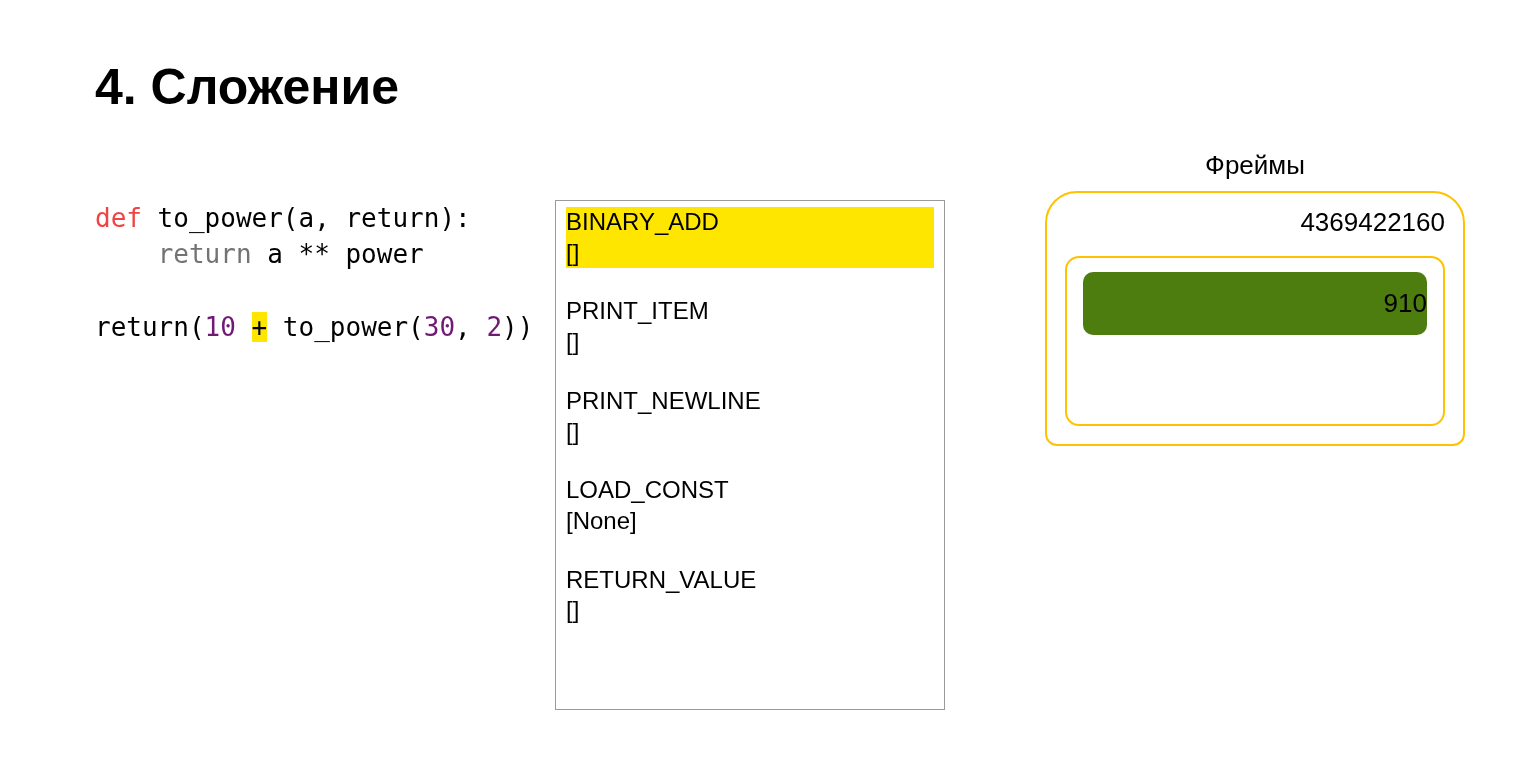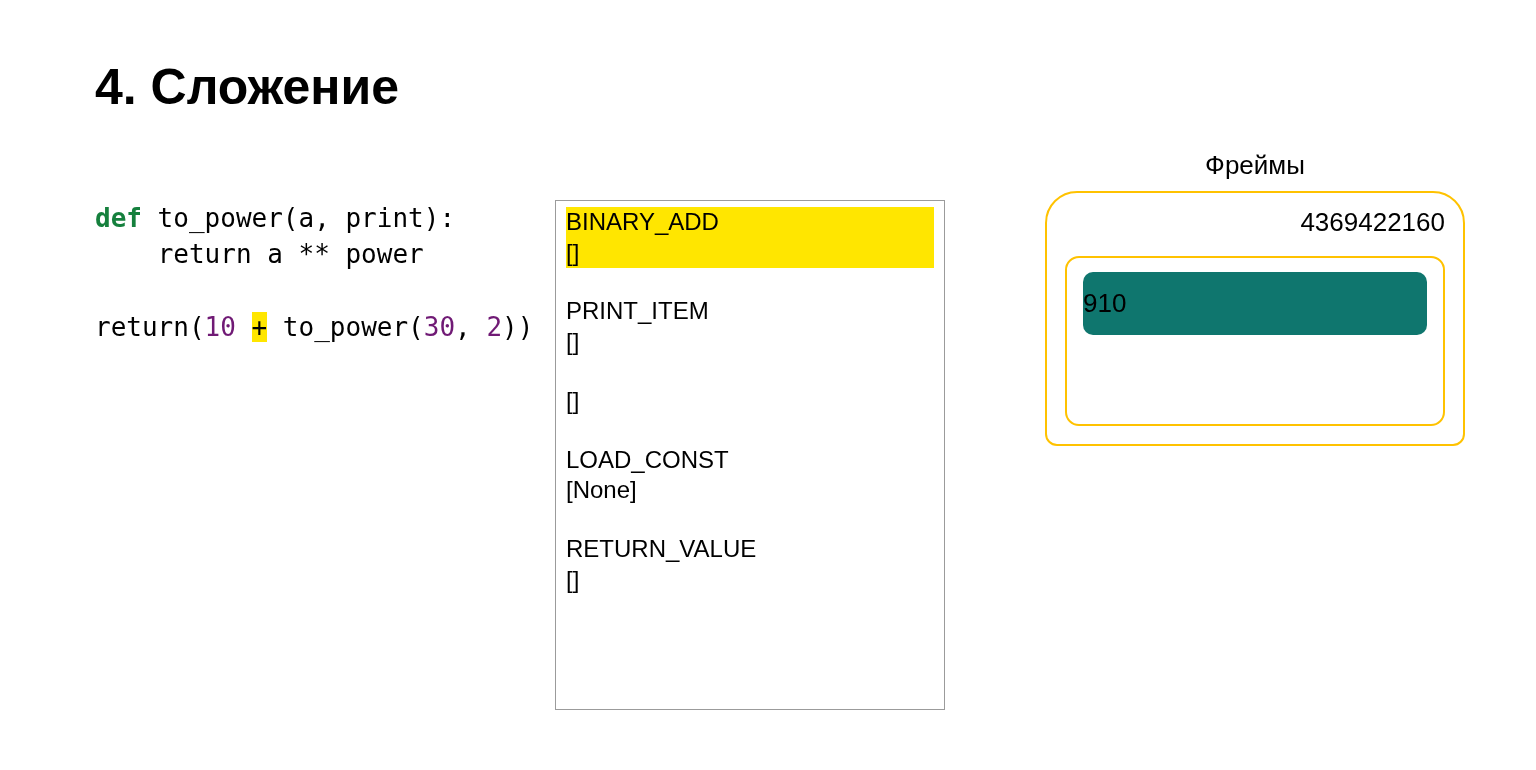--- a/index.html
+++ b/index.html
@@ -31,22 +31,22 @@
   }
   
   .code {
     flex: 0 0 460px;
     font-family: "Menlo", "Consolas", "DejaVu Sans Mono", monospace;
     font-size: 26px;
     line-height: 1.40;
     white-space: pre;
     color: #000;
   }
-  .kw-def   { color: #15803d; font-weight: bold; }
-  .kw-ret   { color: #000000; }
+  .kw-def   { color: #ef4444; }
+  .kw-ret   { color: #737373; }
   .num      { color: #701a75; }
   .op-hl    { background: #ffe600; }
   
   .bytecode {
     flex: 0 0 390px;
     border: 1px solid #9b9b9b;
     padding: 6px 10px 22px 10px;
     font-family: Arial, sans-serif;
     font-size: 24px;
     line-height: 1.28;
@@ -80,51 +80,52 @@
     font-size: 26px;
     margin-bottom: 18px;
   }
   .frame-inner {
     border: 2px solid #ffc200;
     border-radius: 14px;
     padding: 14px 16px 16px 16px;
     min-height: 170px;
   }
   .stack-item {
-    background: #0f766e;
+    background: #4d7c0f;
     border-radius: 10px;
     padding: 16px 0;
-    text-align: left;
+    text-align: right;
     font-size: 26px;
     color: #000;
   }
 </style>
 </head>
 <body>
 
 <div class="slide">
   <h1 class="title">4. Сложение</h1>
 
   <div class="cols">
 
-    <div class="code"><span class="kw-def">def</span><span> to_power(a, print):</span>
+    <div class="code"><span class="kw-def">def</span><span> to_power(a, return):</span>
     <span class="kw-ret">return</span><span> a ** power</span>
 
 <span>return(</span><span class="num">10</span><span> </span><span class="op-hl">+</span><span> </span><span>to_power(</span><span class="num">30</span><span>, </span><span class="num">2</span><span>))</span></div>
 
     <div class="bytecode">
       <div class="instr">
         <span class="opname hl">BINARY_ADD</span>
         <span class="args hl">[]</span>
       </div>
       <div class="instr">
         <span class="opname">PRINT_ITEM</span>
         <span class="args">[]</span>
       </div>
       <div class="instr">
+        <span class="opname">PRINT_NEWLINE</span>
         <span class="args">[]</span>
       </div>
       <div class="instr">
         <span class="opname">LOAD_CONST</span>
         <span class="args">[None]</span>
       </div>
       <div class="instr">
         <span class="opname">RETURN_VALUE</span>
         <span class="args">[]</span>
       </div>

